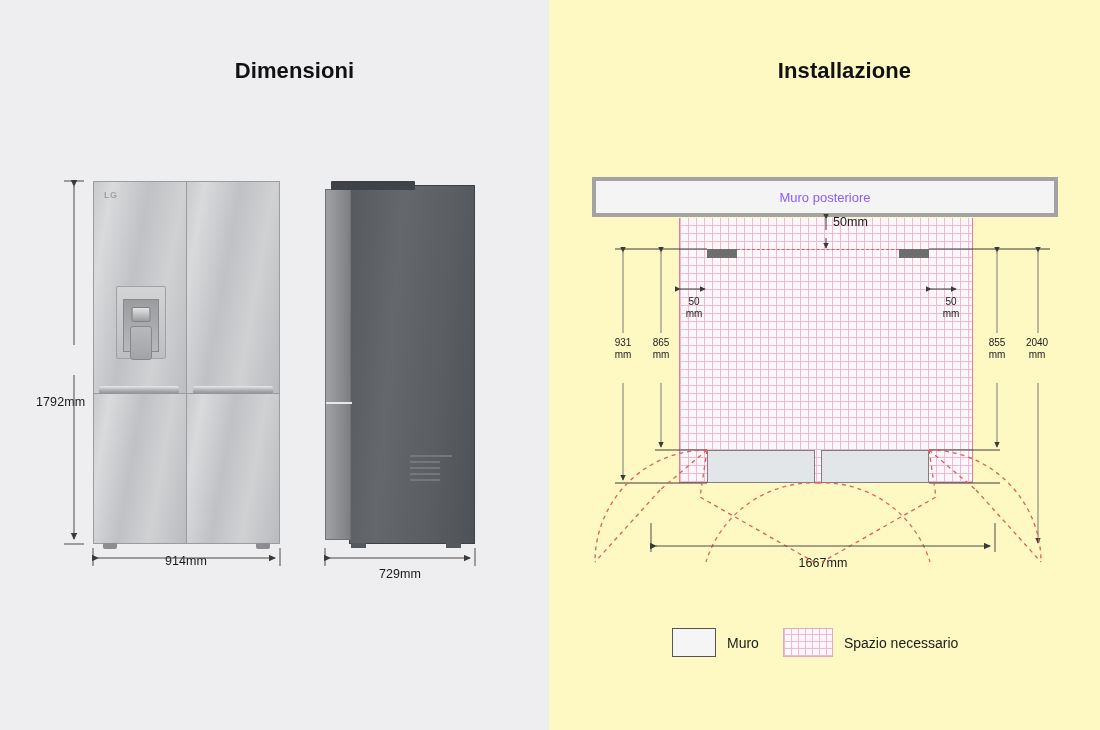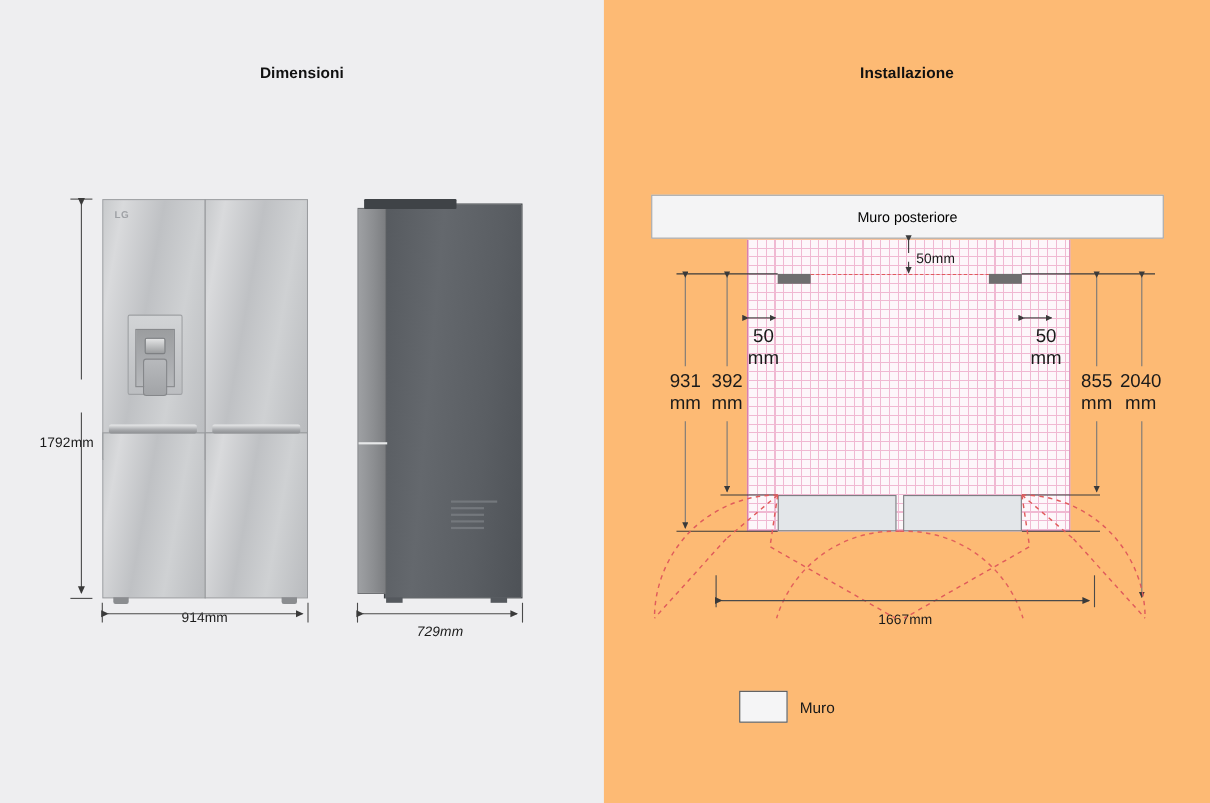--- a/index.html
+++ b/index.html
@@ -23,46 +23,47 @@
   .panel-left {
     position: absolute;
     left: 0; top: 0;
     width: 549px; height: 730px;
     background: #eeeef0;
   }
   .panel-right {
     position: absolute;
     left: 549px; top: 0;
     width: 551px; height: 730px;
-    background: #fdba74;
+    background: #fef9c3;
   }
 
   .panel-title {
     position: absolute;
     top: 58px;
     width: 100%;
     text-align: center;
-    font-size: 14px;
+    font-size: 22px;
     font-weight: bold;
     color: #111111;
     letter-spacing: 0.1px;
+    padding-left: 20px;
   }
 
   
   .dim-text {
     position: absolute;
     font-size: 12.5px;
     color: #1a1a1a;
     white-space: nowrap;
     letter-spacing: 0.1px;
   }
   .dim-text.center { text-align: center; }
   .dim-stack {
     position: absolute;
-    font-size: 17px;
+    font-size: 10px;
     color: #1a1a1a;
     text-align: center;
     line-height: 1.18;
     white-space: nowrap;
   }
 
   
   .fridge-front {
     position: absolute;
     left: 93px; top: 181px;
@@ -194,27 +195,27 @@
     width: 15px; height: 5px;
     background: #55595e;
   }
 
   
   .wall-bar {
     position: absolute;
     left: 592px; top: 177px;
     width: 466px; height: 40px;
     background: #f4f4f5;
-    border: 1px solid #a3a3a3;
+    border: 4px solid #a3a3a3;
     box-sizing: border-box;
     display: flex;
     align-items: center;
     justify-content: center;
     font-size: 13px;
-    color: #000000;
+    color: #8b5cf6;
   }
 
   
   .hatch {
     position: absolute;
     background-color: #fdf7fa;
     background-image:
       repeating-linear-gradient(0deg, #f0b9d2 0 1px, transparent 1px 8px),
       repeating-linear-gradient(90deg, #f0b9d2 0 1px, transparent 1px 8px);
     box-sizing: border-box;
@@ -345,56 +346,56 @@
     <div class="fs-doorstrip">
       <div class="fs-split"></div>
     </div>
     <div class="fs-tophinge"></div>
     <div class="fs-foot" style="left:26px;"></div>
     <div class="fs-foot" style="right:14px;"></div>
   </div>
 
   <div class="dim-text" style="left:36px; top:354px;margin-top:41px;">1792mm</div>
   <div class="dim-text center" style="left:141px; top:554px; width:90px;">914mm</div>
-  <div class="dim-text center" style="left:355px; top:567px; width:90px;font-style:italic;">729mm</div>
+  <div class="dim-text center" style="left:355px; top:567px; width:90px;">729mm</div>
 
   <div class="panel-right">
     <div class="panel-title">Installazione</div>
   </div>
 
   <div class="wall-bar">
     <span>Muro posteriore</span>
   </div>
 
   <div class="hatch hatch-zone"></div>
 
   <div class="hinge-block hinge-left"></div>
   <div class="hinge-block hinge-right"></div>
   <div class="rear-dash"></div>
 
   <div class="door-panel door-left"></div>
   <div class="door-panel door-right"></div>
 
-  <div class="dim-text" style="left:833px; top:228px;">50mm</div>
+  <div class="dim-text" style="left:833px; top:215px;">50mm</div>
 
   <div class="dim-stack" style="left:676px; top:296px; width:36px;">
     <div>50</div>
     <div>mm</div>
   </div>
   <div class="dim-stack" style="left:933px; top:296px; width:36px;">
     <div>50</div>
     <div>mm</div>
   </div>
 
   <div class="dim-stack" style="left:603px; top:337px; width:40px;">
     <div>931</div>
     <div>mm</div>
   </div>
   <div class="dim-stack" style="left:641px; top:337px; width:40px;">
-    <div>392</div>
+    <div>865</div>
     <div>mm</div>
   </div>
 
   <div class="dim-stack" style="left:977px; top:337px; width:40px;">
     <div>855</div>
     <div>mm</div>
   </div>
   <div class="dim-stack" style="left:1015px; top:337px; width:44px;">
     <div>2040</div>
     <div>mm</div>
@@ -492,15 +493,19 @@
       <line x1="995" y1="523" x2="995" y2="552"></line>
       <line x1="656" y1="546" x2="990" y2="546" marker-start="url(#ah)" marker-end="url(#ah)"></line>
     </g>
   </svg>
 
   <div class="legend">
     <div class="legend-item">
       <div class="sw-wall"></div>
       <span>Muro</span>
     </div>
+    <div class="legend-item">
+      <div class="sw-space"></div>
+      <span>Spazio necessario</span>
+    </div>
   </div>
 
 </div>
 
 </body></html>

